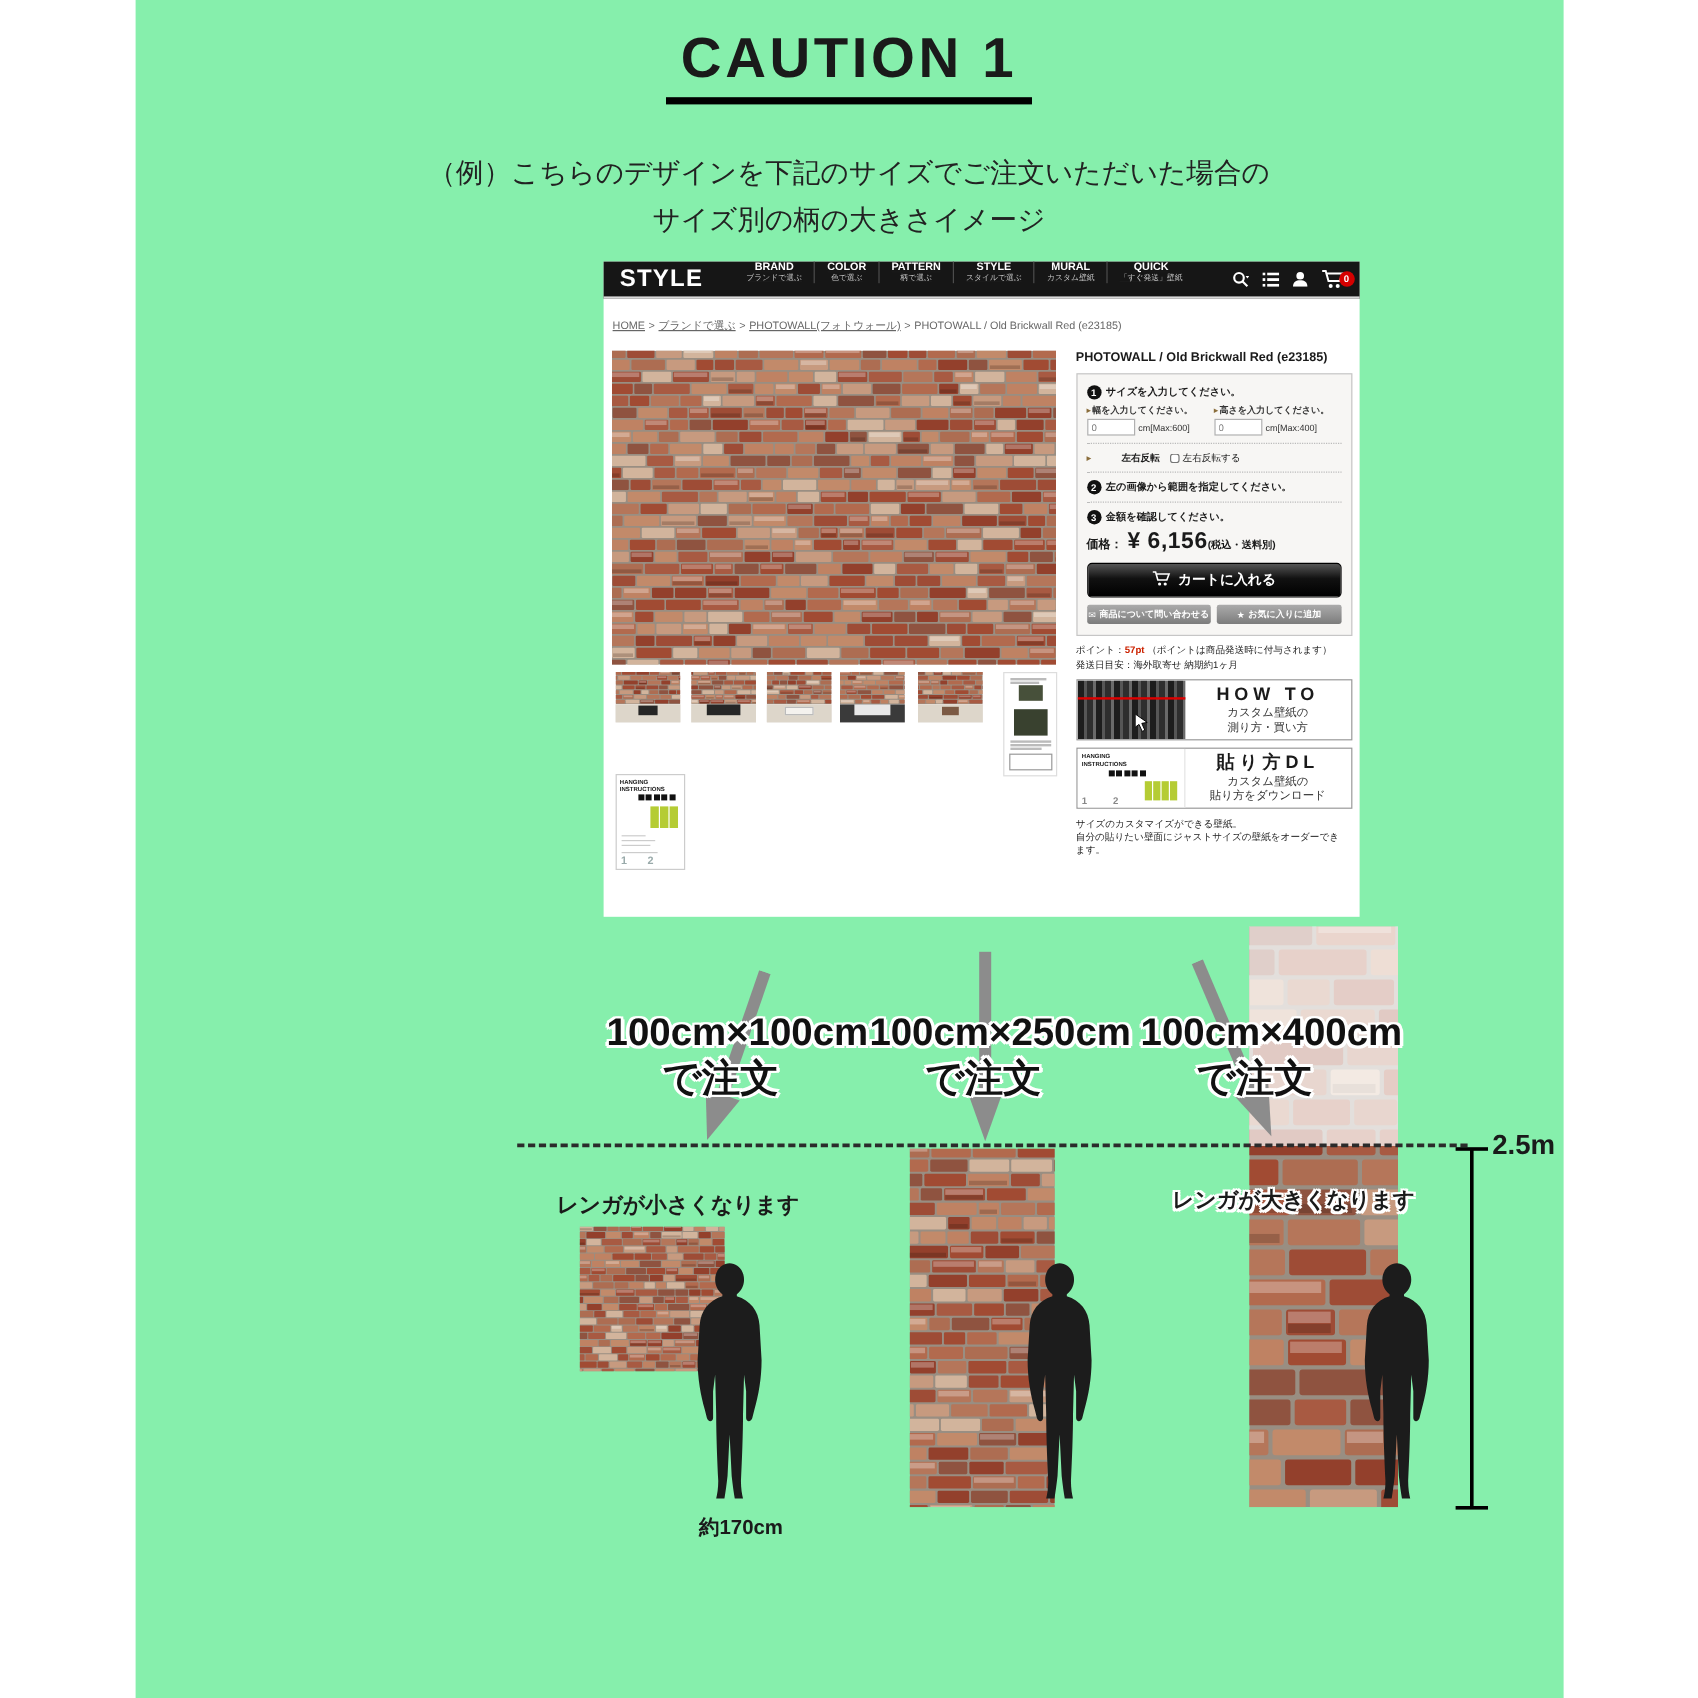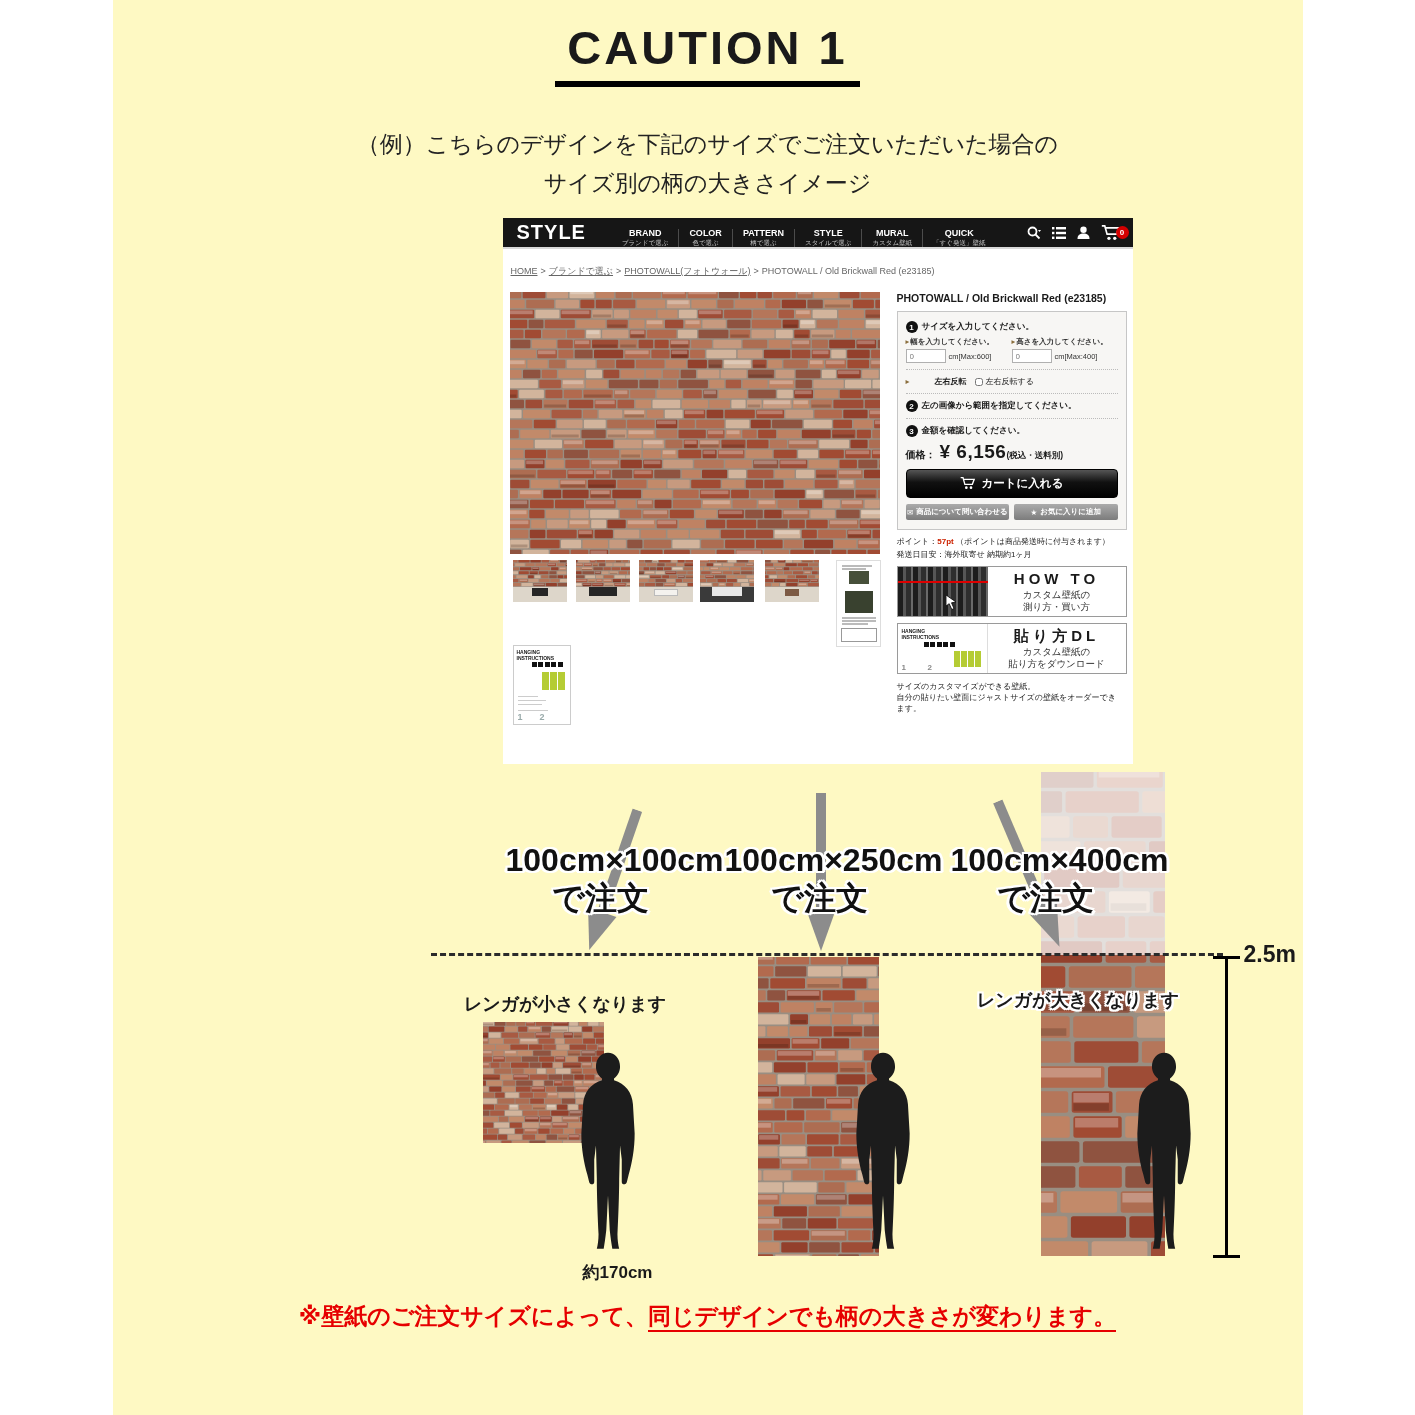--- a/index.html
+++ b/index.html
@@ -1,29 +1,29 @@
 <!DOCTYPE html>
 <html><head>
 <meta charset="utf-8">
 <style>
   html,body{margin:0;padding:0;background:#fff;}
   *{box-sizing:border-box;}
   body{font-family:"Liberation Sans","DejaVu Sans",sans-serif;color:#1a1a1a;}
-  #page{position:relative;width:1190px;height:1415px;background:#fef9c3;overflow:hidden;margin:0 auto;}
+  #page{position:relative;width:1190px;height:1415px;background:#86efac;overflow:hidden;margin:0 auto;}
 
   
   .caution-title{position:absolute;top:20px;left:0;width:100%;text-align:center;}
   .caution-title span{display:inline-block;font-size:47px;font-weight:800;letter-spacing:3px;border-bottom:6px solid #000;padding:0 12px 6px;}
   .subtitle{position:absolute;top:125px;left:0;width:100%;text-align:center;font-size:23px;font-weight:500;line-height:1.7;color:#222;}
 
   
   #walpa{position:absolute;left:390px;top:218px;width:630px;height:546px;background:#fff;}
   .navbar{position:absolute;left:0;top:0;width:630px;height:31px;background:#161616;display:flex;align-items:center;border-bottom:2px solid #d9d9d9;}
   .logo{color:#fff;font-size:20px;font-weight:800;letter-spacing:1px;margin-left:14px;}
-  .navmenu{display:flex;margin-left:26px;height:100%;align-items:flex-end;text-decoration:underline;}
+  .navmenu{display:flex;margin-left:26px;height:100%;align-items:flex-start;text-decoration:underline;}
   .navitem{padding:0 10px;text-align:center;border-left:1px solid #4c4c4c;cursor:pointer;}
   .navitem:first-child{border-left:none;}
   .navitem .nl{color:#fff;font-size:9px;font-weight:700;line-height:1.1;}
   .navitem .ns{color:#c9c9c9;font-size:6.5px;line-height:1.2;}
   .navicons{margin-left:auto;display:flex;align-items:center;gap:11px;margin-right:12px;}
   .navicons svg{display:block;}
   .cartwrap{position:relative;}
   .badge{position:absolute;right:-8px;top:2px;width:13px;height:13px;border-radius:50%;background:#d50000;color:#fff;font-size:8px;font-weight:700;display:flex;align-items:center;justify-content:center;}
   .breadcrumb{position:absolute;left:8px;top:47px;font-size:9px;color:#666;}
   .breadcrumb .lnk{text-decoration:underline;cursor:pointer;}
@@ -1877,17 +1877,14 @@
   <svg class="person" style="left:1008px;top:1049px" width="86" height="207" viewBox="0 0 100 240">
       <path fill="#1c1c1c" d="M50,4 C58,4 64,11 64,20 C64,26 61,31 57,34 L57,36 C70,40 78,50 79,64 L81,98 C81,116 78,132 74,146 L72,154 C71,158 66,158 66,154 L66,128 L64,112 L63,150 C63,170 62,195 61,215 C61,222 62,228 63,232 L55,232 C54,226 53,219 52,210 L50,170 L48,210 C47,219 46,226 45,232 L37,232 C38,228 39,222 39,215 C38,195 37,170 37,150 L36,112 L34,128 L34,154 C34,158 29,158 28,154 L26,146 C22,132 19,116 19,98 L21,64 C22,50 30,40 43,36 L43,34 C39,31 36,26 36,20 C36,11 42,4 50,4 Z"></path>
     </svg>
 
   <div class="measure-line"></div>
   <div class="cap" style="top:956px"></div>
   <div class="cap" style="top:1255px"></div>
   <div class="hlabel">2.5m</div>
   <div class="plabel">約170cm</div>
 
-  <div class="rednote" style="top:1301px">
-    <span>※壁紙のご注文サイズによって、</span><span class="ul">同じデザインでも柄の大きさが変わります。</span>
-  </div>
 
 </div>
 
 </body></html>

